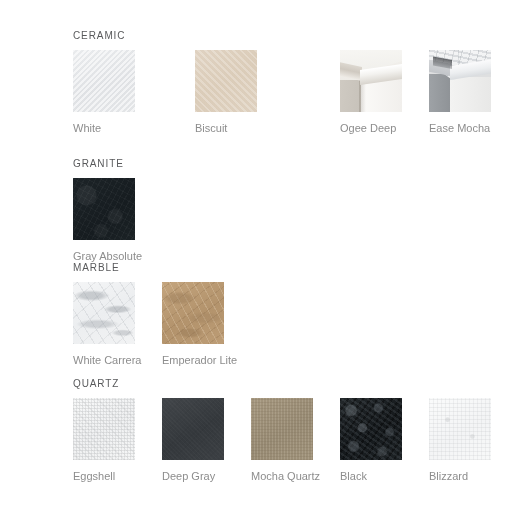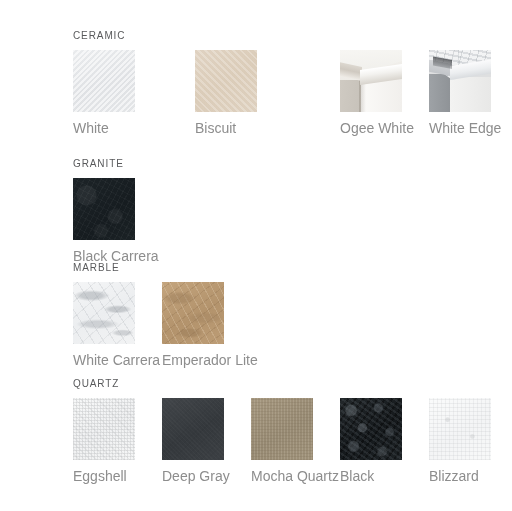--- a/index.html
+++ b/index.html
@@ -45,21 +45,21 @@
   }
   .swatch {
     width: 62px;
     height: 62px;
     position: relative;
     overflow: hidden;
     background: #ddd;
   }
   .swatch-label {
     margin-top: 10px;
-    font-size: 14px;
+    font-size: 11px;
     color: #8d8d8d;
     line-height: 13px;
     white-space: nowrap;
   }
 
   
   .tex-white {
     background:
       repeating-linear-gradient(135deg, rgba(255,255,255,.55) 0 2px, rgba(0,0,0,.012) 2px 4px),
       linear-gradient(160deg, #eceef0 0%, #e2e4e7 55%, #e6e8ea 100%);
@@ -235,48 +235,48 @@
           <div class="edge-photo">
             <div class="ogee-bg"></div>
             <div class="ogee-front-l"></div>
             <div class="ogee-front-r"></div>
             <div class="ogee-shadow"></div>
             <div class="ogee-toptop"></div>
             <div class="ogee-profile-l"></div>
             <div class="ogee-profile-r"></div>
           </div>
         </div>
-        <div class="swatch-label">Ogee White</div>
+        <div class="swatch-label">Ogee Deep</div>
       </div>
 
       <div class="swatch-cell" style="left:356px;">
         <div class="swatch">
           <div class="edge-photo">
             <div class="ease-bg"></div>
             <div class="ease-cab-l"></div>
             <div class="ease-cab-r"></div>
             <div class="ease-marble-top"></div>
             <div class="ease-tile-lines"></div>
             <div class="ease-marble-band-l"></div>
             <div class="ease-marble-band"></div>
             <div class="ease-dark-line"></div>
           </div>
         </div>
-        <div class="swatch-label">White Edge</div>
+        <div class="swatch-label">Ease Mocha</div>
       </div>
 
     </div>
   </div>
 
   <div class="section" style="top:158px;">
     <div class="section-title">GRANITE</div>
     <div class="swatch-row">
       <div class="swatch-cell" style="left:0px;">
         <div class="swatch tex-black-absolute"></div>
-        <div class="swatch-label">Black Carrera</div>
+        <div class="swatch-label">Gray Absolute</div>
       </div>
     </div>
   </div>
 
   <div class="section" style="top:378px;">
     <div class="section-title">QUARTZ</div>
     <div class="swatch-row">
       <div class="swatch-cell" style="left:0px;">
         <div class="swatch tex-eggshell"></div>
         <div class="swatch-label">Eggshell</div>

